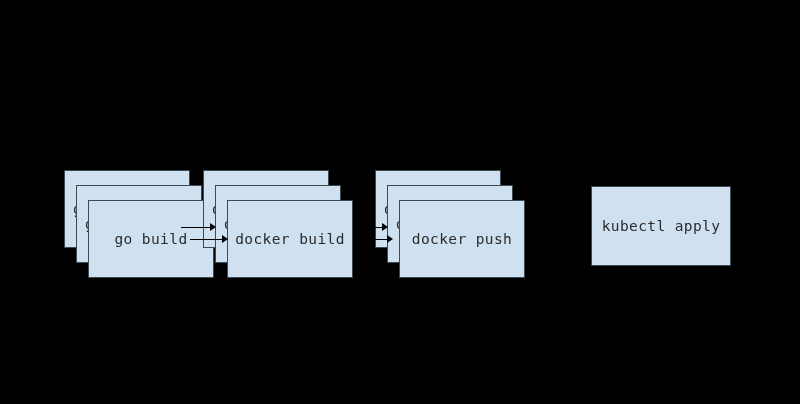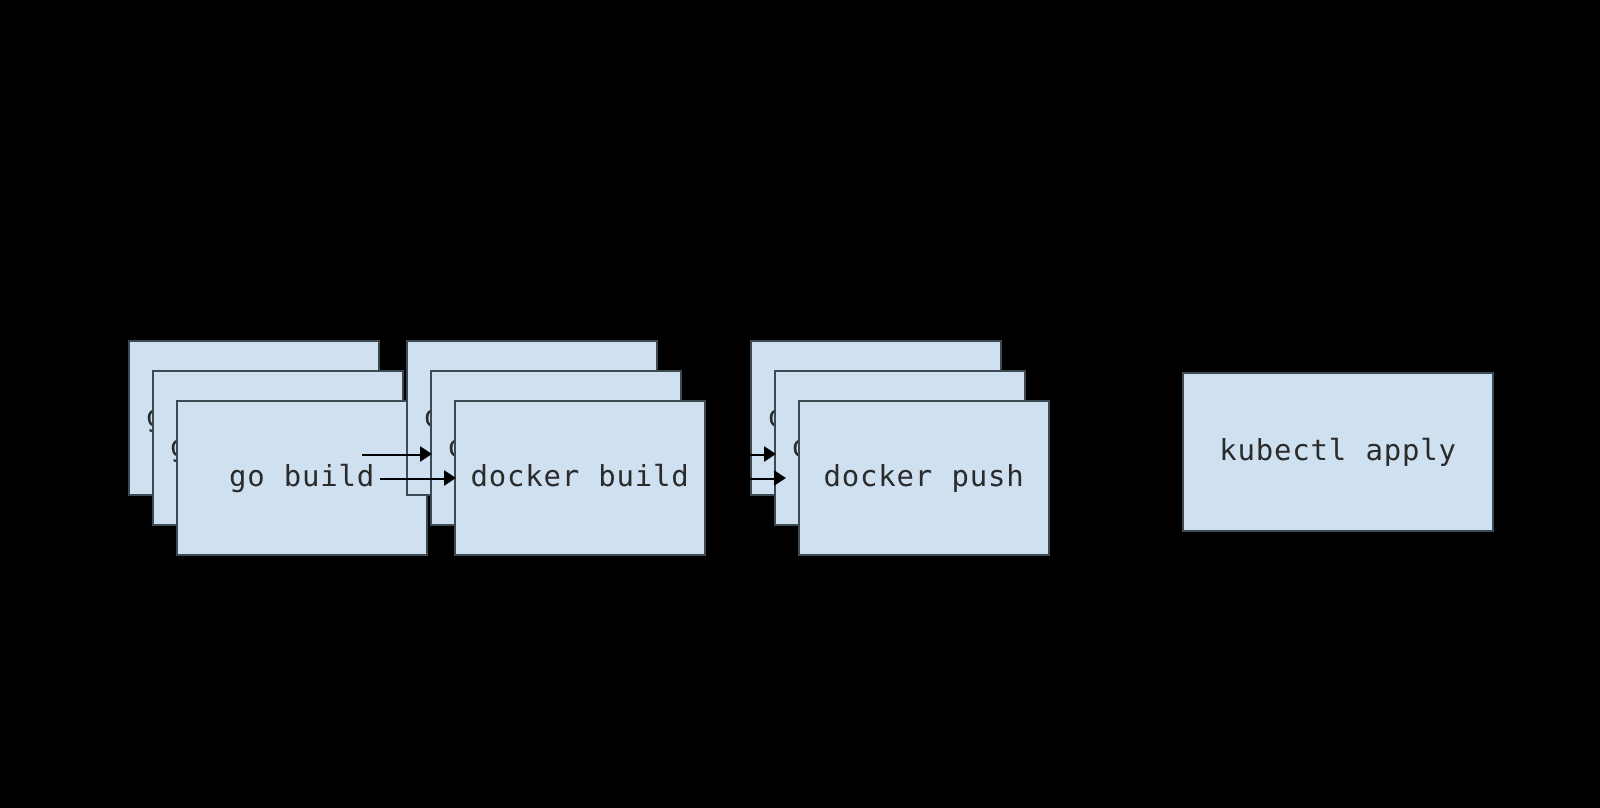--- a/index.html
+++ b/index.html
@@ -89,21 +89,21 @@
       <div class="card back" style="left: 375px; top: 170px; width: 126px; height: 78px; background: rgb(207, 224, 241); border-color: rgb(60, 74, 84); z-index: 30;">
         <span class="card-label" style="color: rgb(43, 43, 43);">docker push</span>
       </div>
       <div class="card mid" style="left: 387px; top: 185px; width: 126px; height: 78px; background: rgb(207, 224, 241); border-color: rgb(60, 74, 84); z-index: 31;">
         <span class="card-label" style="color: rgb(43, 43, 43);">docker push</span>
       </div>
       <div class="card front" style="left: 399px; top: 200px; width: 126px; height: 78px; background: rgb(207, 224, 241); border-color: rgb(60, 74, 84); z-index: 32;">
         <span class="card-label" style="color: rgb(43, 43, 43);">docker push</span>
       </div>
     </div>
-    <div class="card front" style="left: 591px; top: 186px; width: 156px; height: 80px; background: rgb(207, 224, 241); border-color: rgb(60, 74, 84); z-index: 60;">
+    <div class="card front" style="left: 591px; top: 186px; width: 140px; height: 80px; background: rgb(207, 224, 241); border-color: rgb(60, 74, 84); z-index: 60;">
       <span class="card-label" style="color: rgb(43, 43, 43);">kubectl apply</span>
     </div>
     <div class="arrow-line" style="left: 181px; top: 227px; width: 30px; background: rgb(0, 0, 0); z-index: 70;"></div>
     <div class="arrow-head" style="left: 210px; top: 223px; border-left-color: rgb(0, 0, 0); z-index: 71;"></div>
     <div class="arrow-line" style="left: 190px; top: 239px; width: 33px; background: rgb(0, 0, 0); z-index: 70;"></div>
     <div class="arrow-head" style="left: 222px; top: 235px; border-left-color: rgb(0, 0, 0); z-index: 71;"></div>
     <div class="arrow-line" style="left: 355px; top: 227px; width: 28px; background: rgb(0, 0, 0); z-index: 70;"></div>
     <div class="arrow-head" style="left: 382px; top: 223px; border-left-color: rgb(0, 0, 0); z-index: 71;"></div>
     <div class="arrow-line" style="left: 363px; top: 239px; width: 25px; background: rgb(0, 0, 0); z-index: 70;"></div>
     <div class="arrow-head" style="left: 387px; top: 235px; border-left-color: rgb(0, 0, 0); z-index: 71;"></div>

